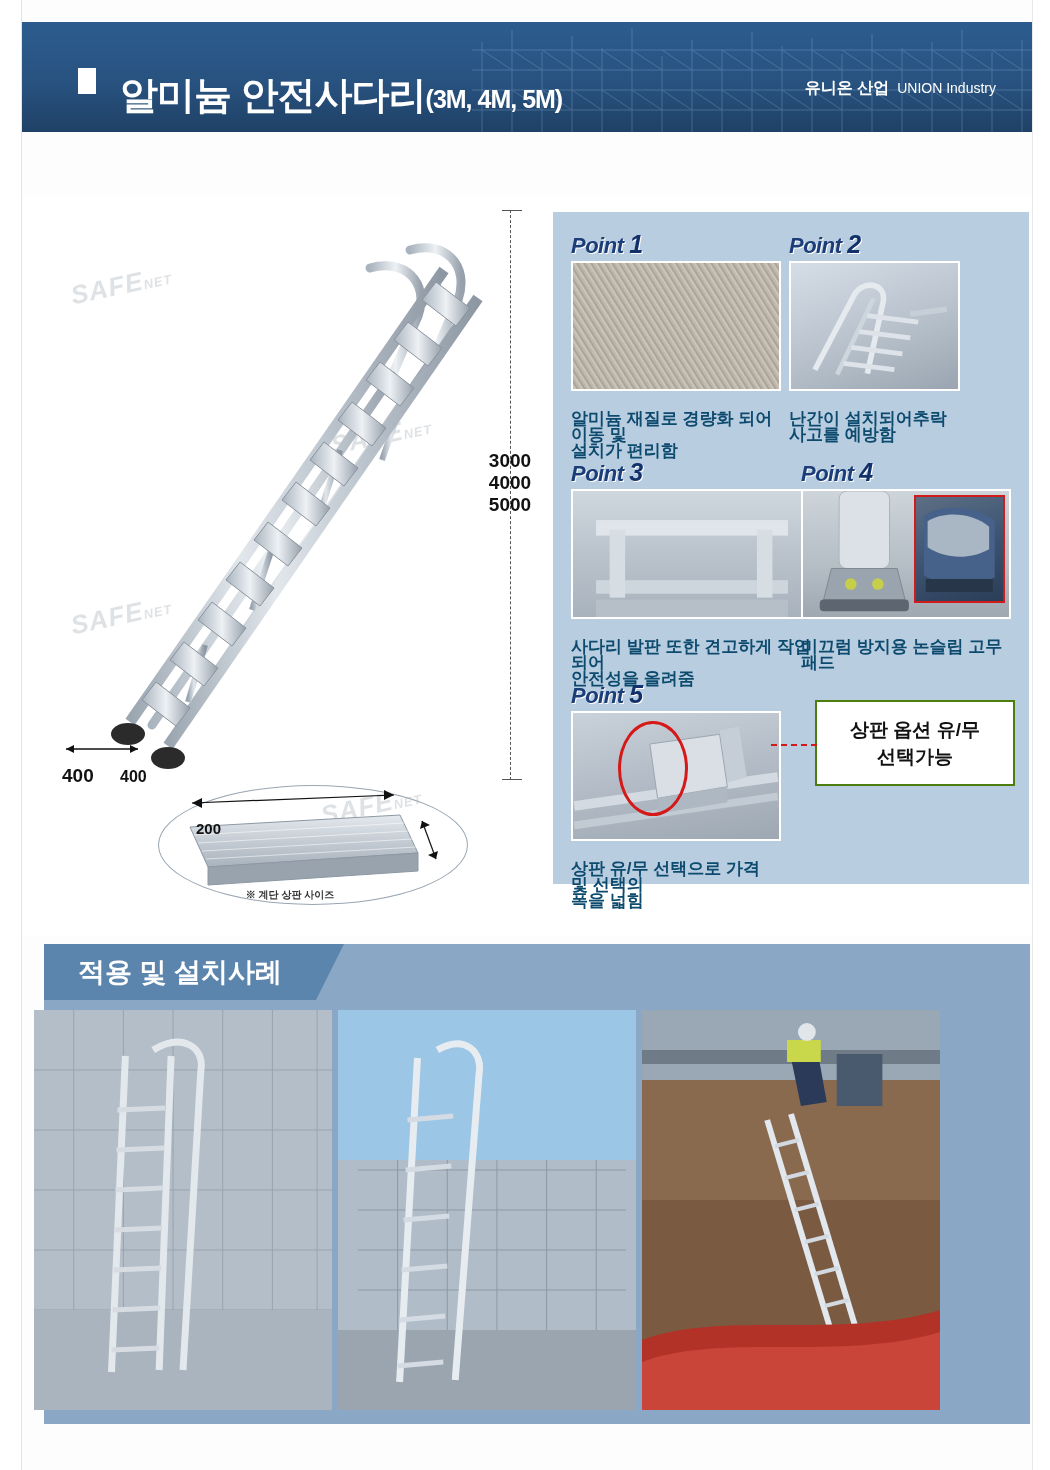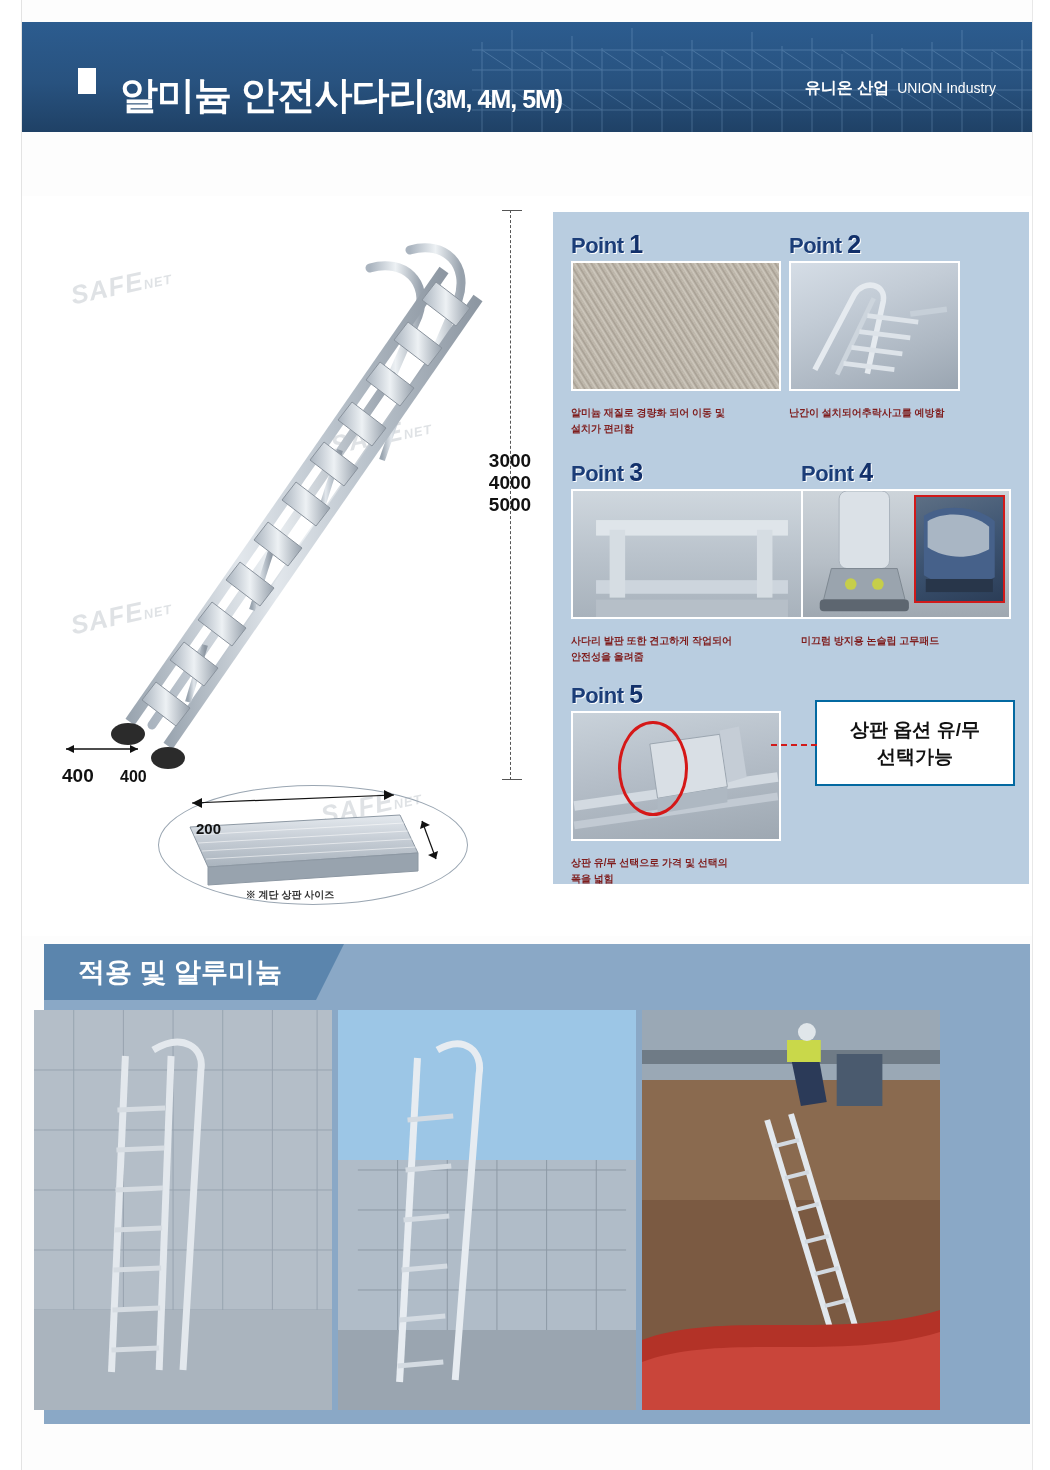--- a/index.html
+++ b/index.html
@@ -117,30 +117,30 @@
     font-size:10px; color:#333; font-weight:bold;
   }
 
   
   #points-panel{
     position:absolute; left:553px; top:212px; width:476px; height:672px;
     background:#b9cde0;
   }
   .point-card{position:absolute;}
   .point-label{
-    font-size:22px; font-weight:bold; color:#1b3d78; 
+    font-size:22px; font-weight:bold; color:#1b3d78; font-style:italic;
     letter-spacing:-0.5px; text-shadow:1px 1px 0 #ffffff;
     margin-bottom:2px;
   }
   .point-label .num{ color:#12306a; font-size:25px; }
   .point-img{
     width:100%; border:2px solid #ffffff; background:#8e9aa6; overflow:hidden; position:relative;
   }
   .point-cap{
-    margin-top:14px; font-size:10px; color:#7f1d1d; line-height:16px; font-weight:bold;
+    margin-top:20px; font-size:17px; color:#0c4a6e; line-height:16px; font-weight:bold;
   }
 
   
   .tex-alu{
     width:100%; height:100%;
     background:
       repeating-linear-gradient(58deg, #b9b2a6 0px, #cfc9be 2px, #a79f93 4px, #c4bdb1 6px);
   }
   .tex-rail{
     width:100%; height:100%;
@@ -168,21 +168,21 @@
     border:2px solid #d11a1a; overflow:hidden;
     background:linear-gradient(160deg,#5d6f84 0%, #3d5472 50%, #2b3d57 100%);
   }
   .red-ellipse{
     position:absolute; left:22%; top:6%; width:34%; height:76%;
     border:3px solid #d51818; border-radius:50%;
   }
 
   #option-box{
     position:absolute; right:14px; top:700px;
-    width:200px; height:86px; background:#ffffff; border:2px solid #0369a1;
+    width:200px; height:86px; background:#ffffff; border:2px solid #4d7c0f;
     display:flex; align-items:center; justify-content:center; text-align:center;
     color:#111; font-size:19px; font-weight:bold; line-height:27px;
   }
   #option-connector{
     position:absolute; left:-46px; top:42px; width:46px; height:0;
     border-top:2px dashed #d21a1a;
   }
 
   
   #cases{
@@ -472,21 +472,21 @@
       <div>
         <div>상판 옵션 유/무</div>
         <div>선택가능</div>
       </div>
       <div id="option-connector"></div>
     </div>
 
   </div>
 
   <div id="cases"></div>
-  <div id="cases-title">적용 및 알루미늄</div>
+  <div id="cases-title">적용 및 설치사례</div>
 
   <div class="case-photos">
     <div class="case-photo cp1">
       <svg viewBox="0 0 300 400" preserveAspectRatio="none" style="width:100%;height:100%">
         <rect x="0" y="0" width="300" height="400" fill="#b4bec8"></rect>
         <g stroke="#98a4b0" stroke-width="1">
           <path d="M0 60 H300 M0 120 H300 M0 180 H300 M0 240 H300 M0 300 H300 M0 350 H300"></path>
           <path d="M40 0 V400 M90 0 V400 M140 0 V400 M190 0 V400 M240 0 V400 M285 0 V400"></path>
         </g>
         <rect x="0" y="300" width="300" height="100" fill="#aab4be"></rect>

